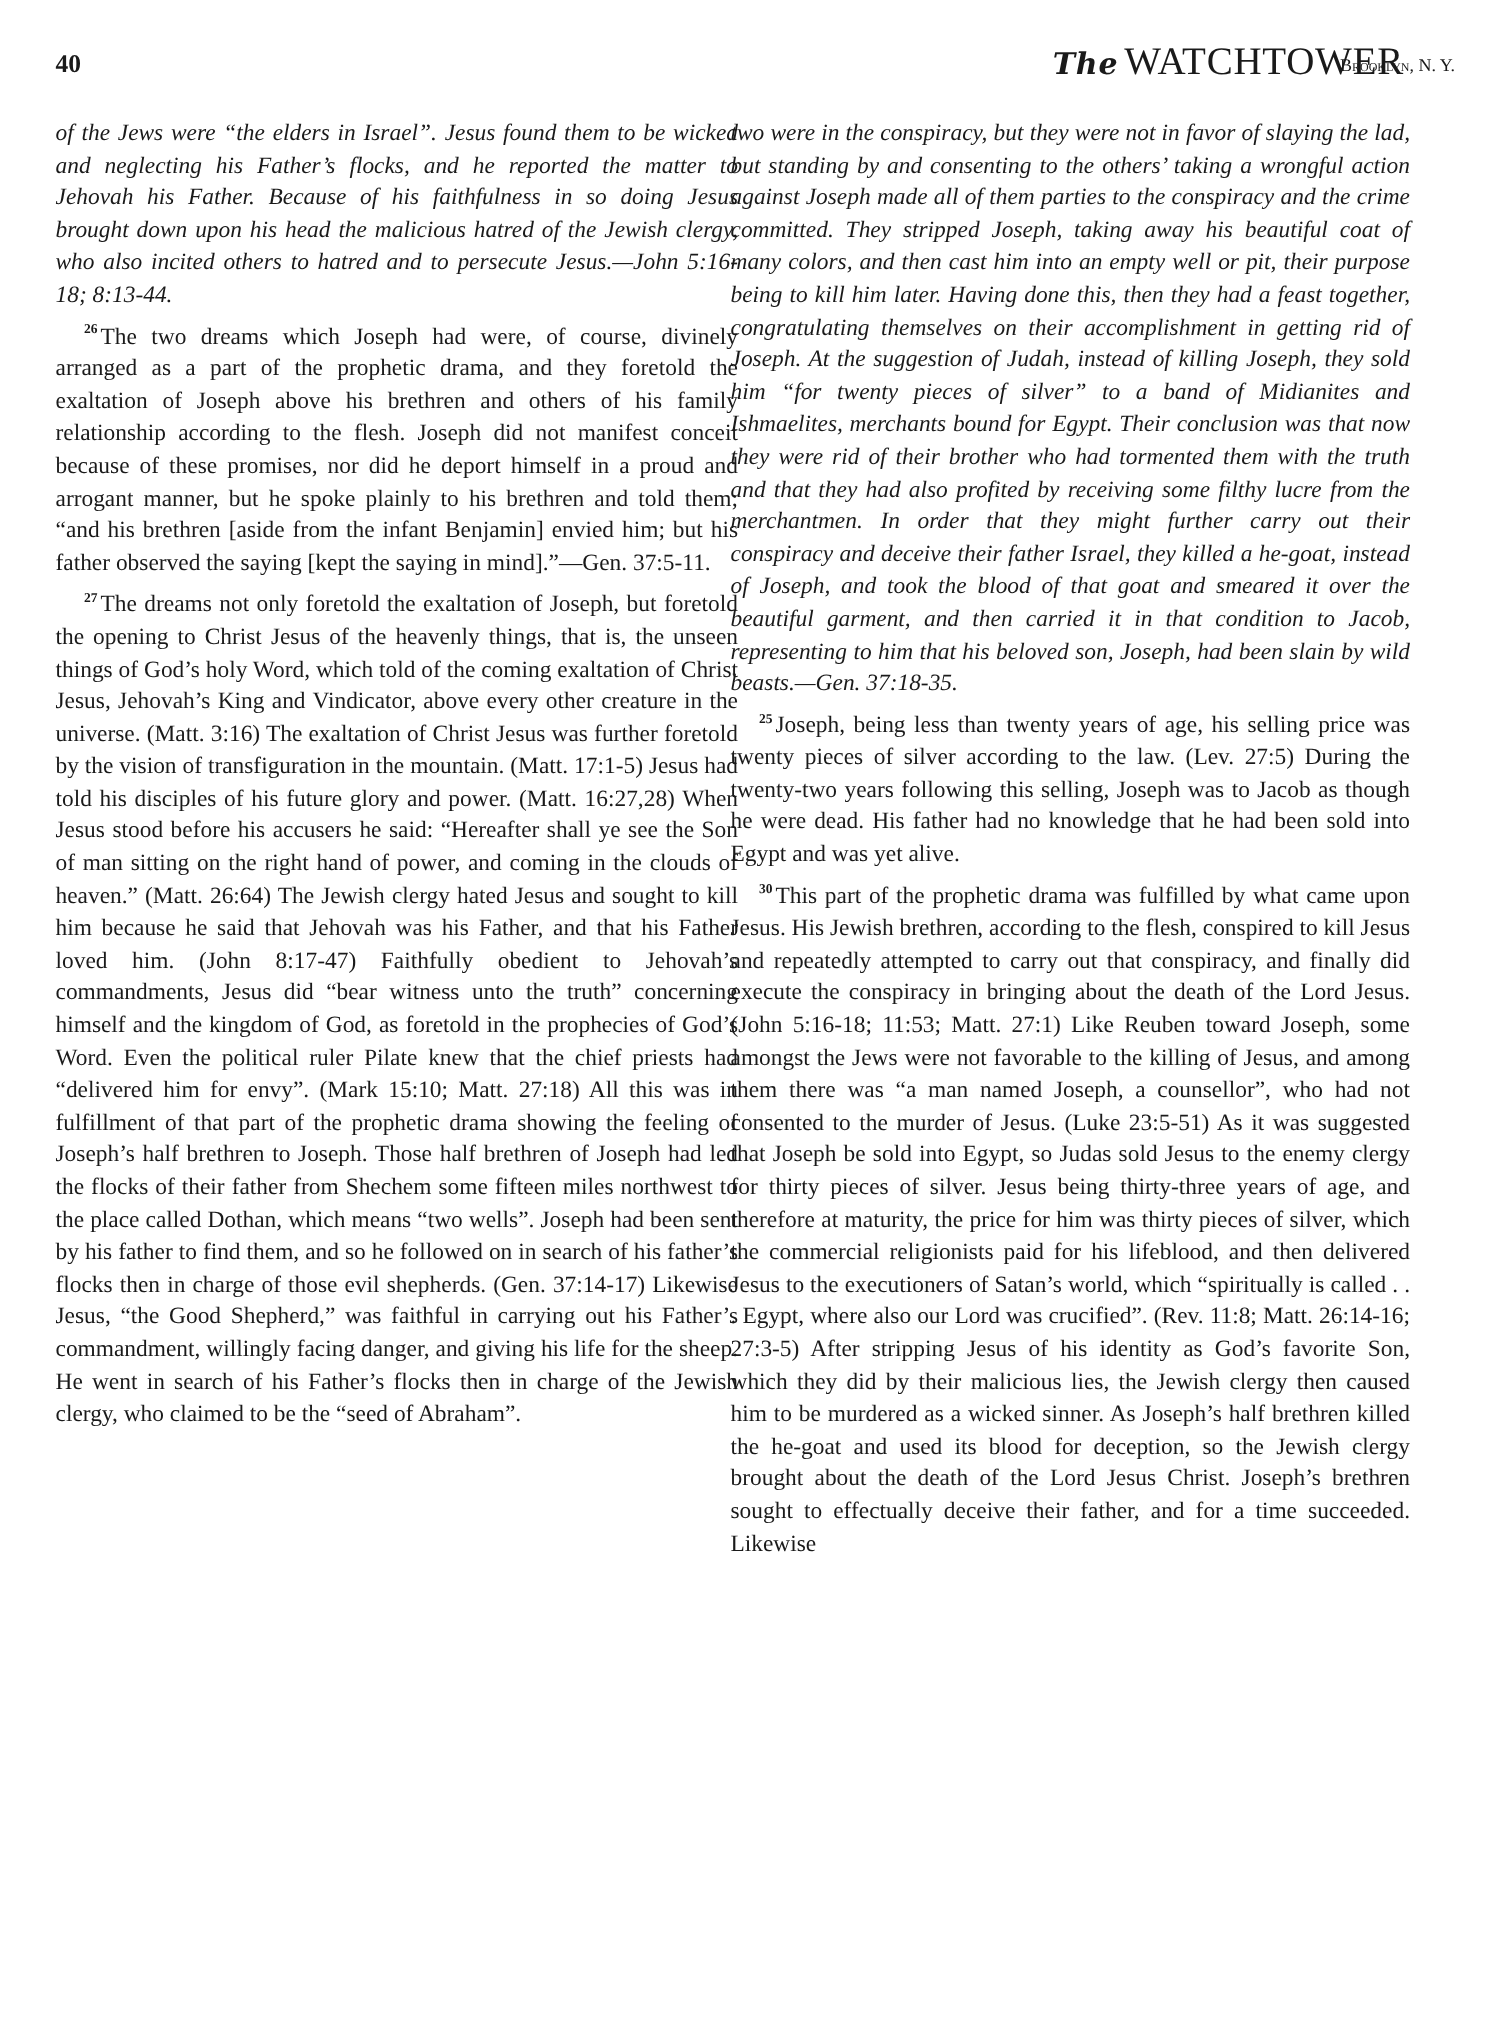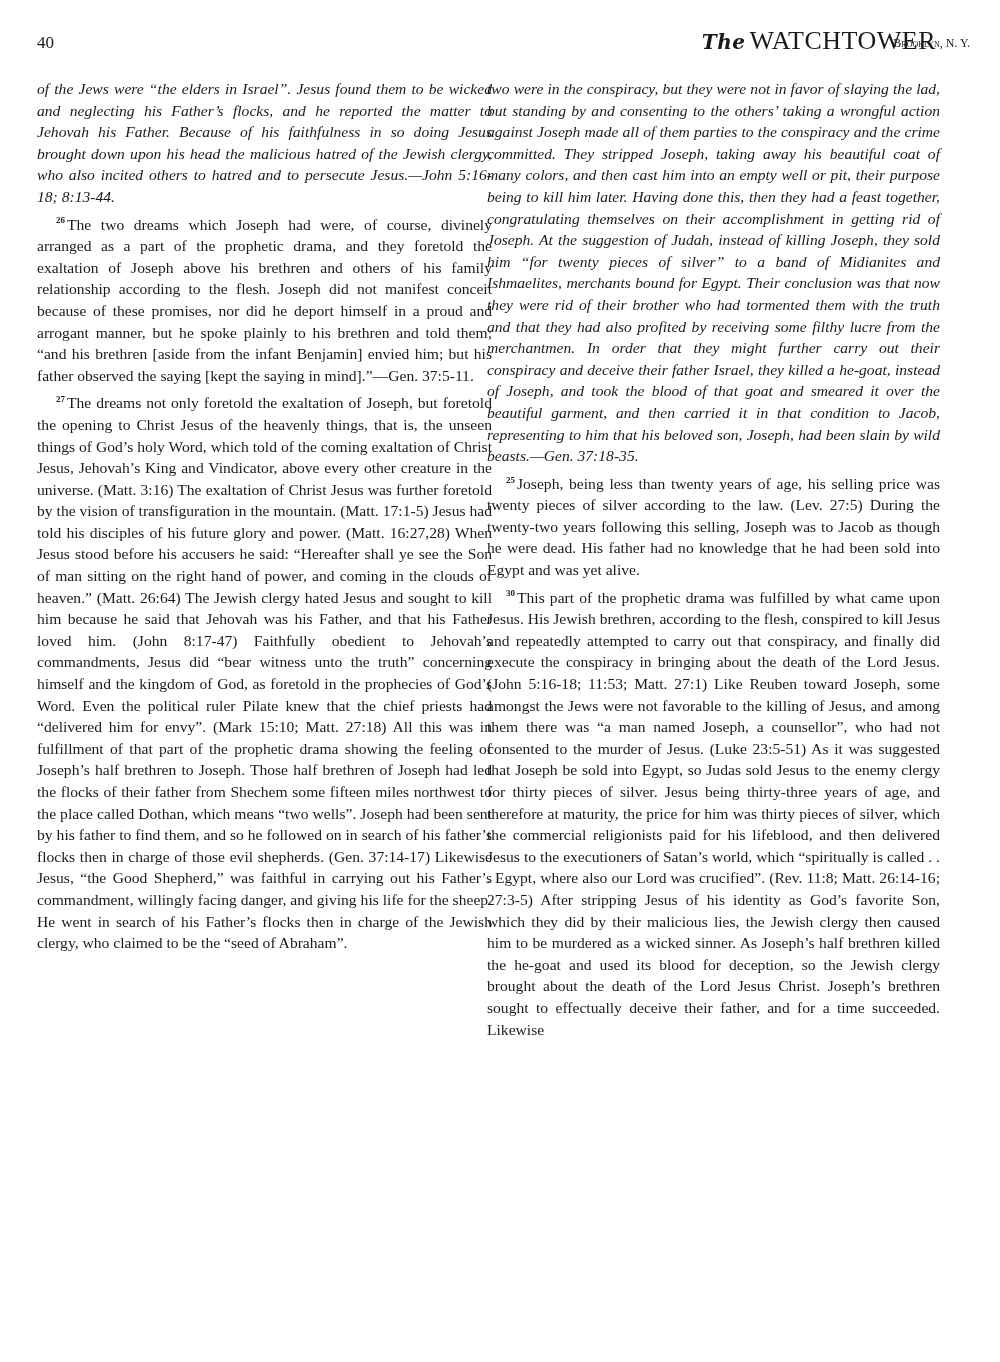--- a/index.html
+++ b/index.html
@@ -1,21 +1,21 @@
 <!DOCTYPE html>
 <html><head>
   <meta charset="utf-8">
   <style>
     html, body { margin: 0; padding: 0; background: #ffffff; }
     body {
       width: 1000px; height: 1362px; position: relative; overflow: hidden;
       font-family: "Liberation Serif", "DejaVu Serif", serif; color: #1a1a1a;
     }
     .header { position: absolute; top: 0; left: 0; width: 1000px; height: 60px; }
-    .page-num { position: absolute; left: 37px; top: 33px; font-size: 17px; font-weight: normal; }
+    .page-num { position: absolute; left: 37px; top: 33px; font-size: 17px; font-weight: bold; }
     .title { position: absolute; left: 0; width: 936px; top: 26px; text-align: right; font-size: 26px; letter-spacing: 0.5px; }
     .title .the { font-family: "DejaVu Serif", serif; font-style: italic; font-weight: bold; font-size: 20px; margin-right: 4px; }
     .location { position: absolute; right: 30px; top: 36px; font-size: 12px; font-weight: normal; font-variant: small-caps; }
     .col { position: absolute; top: 78px; width: 455px; font-size: 15.6px; line-height: 21.6px; text-align: justify; }
     .col.left { left: 37px; }
     .col.right { left: 487px; width: 453px; }
     .col p { margin: 0 0 6px 0; text-indent: 0; hyphens: auto; }
     .col p.ind { text-indent: 19px; }
     .col p.cont { text-indent: 0; font-style: italic; }
     .pn { font-size: 9px; vertical-align: super; font-weight: bold; line-height: 0; margin-right: 2px; }

